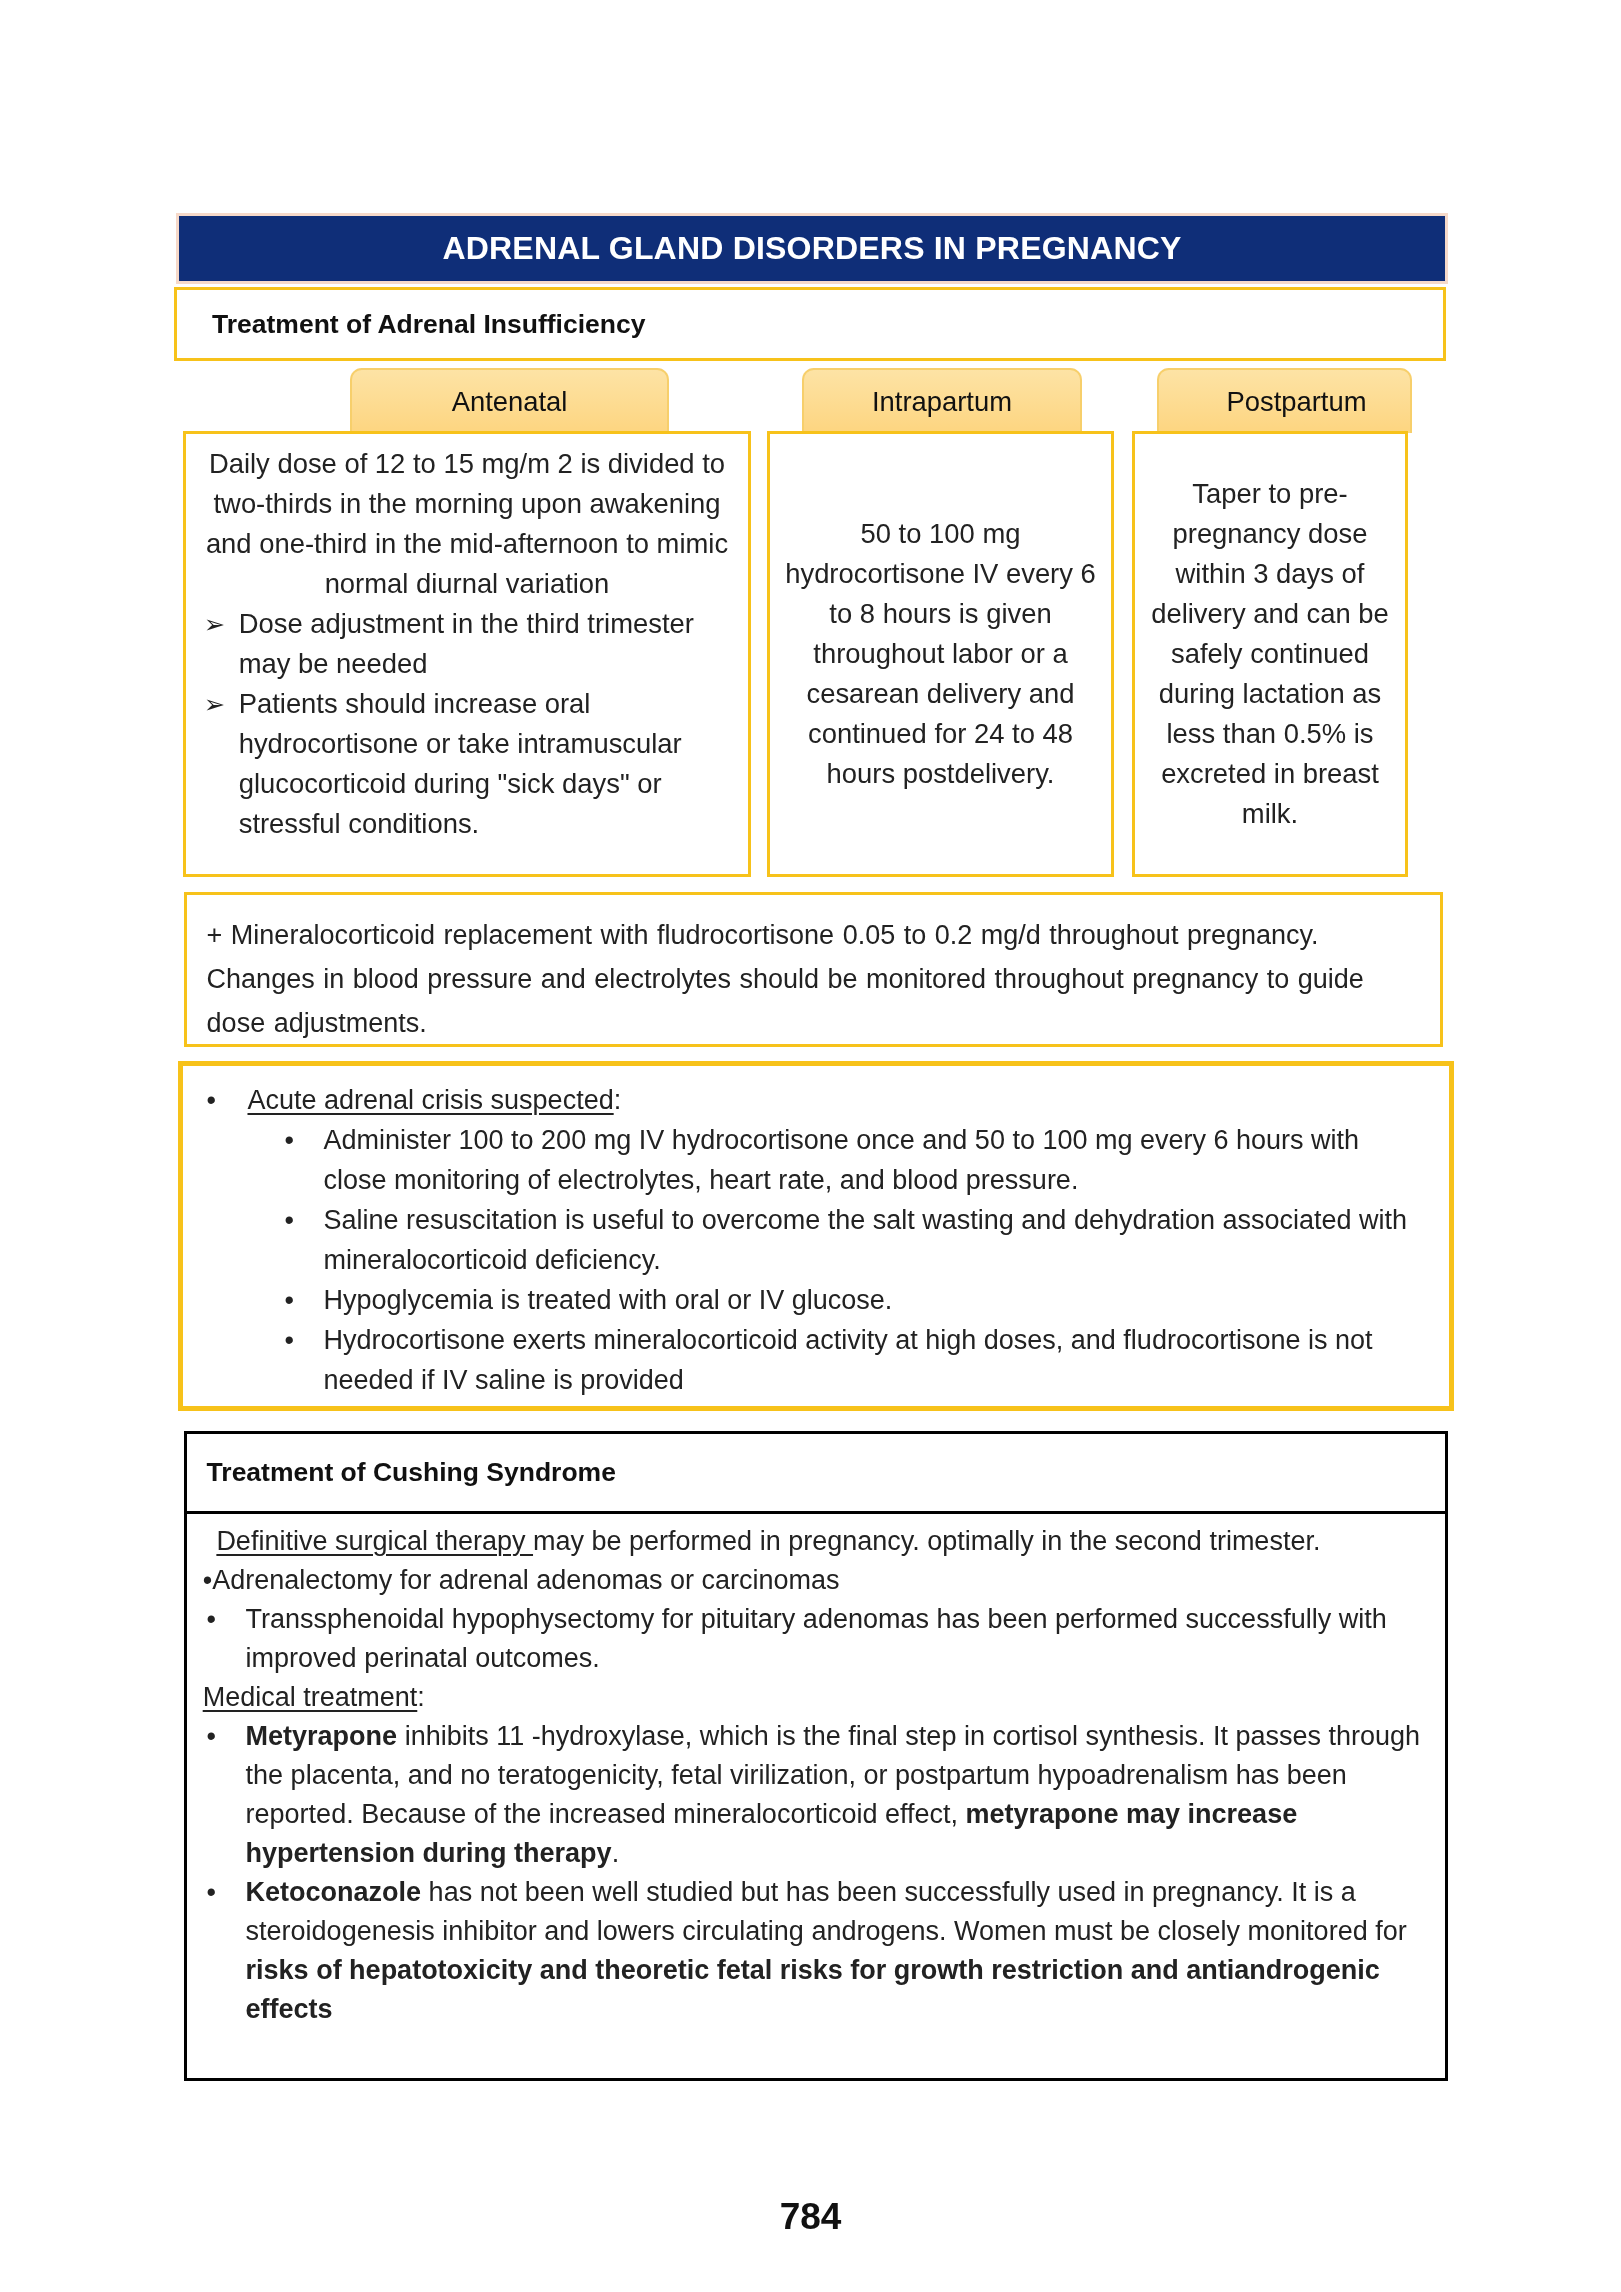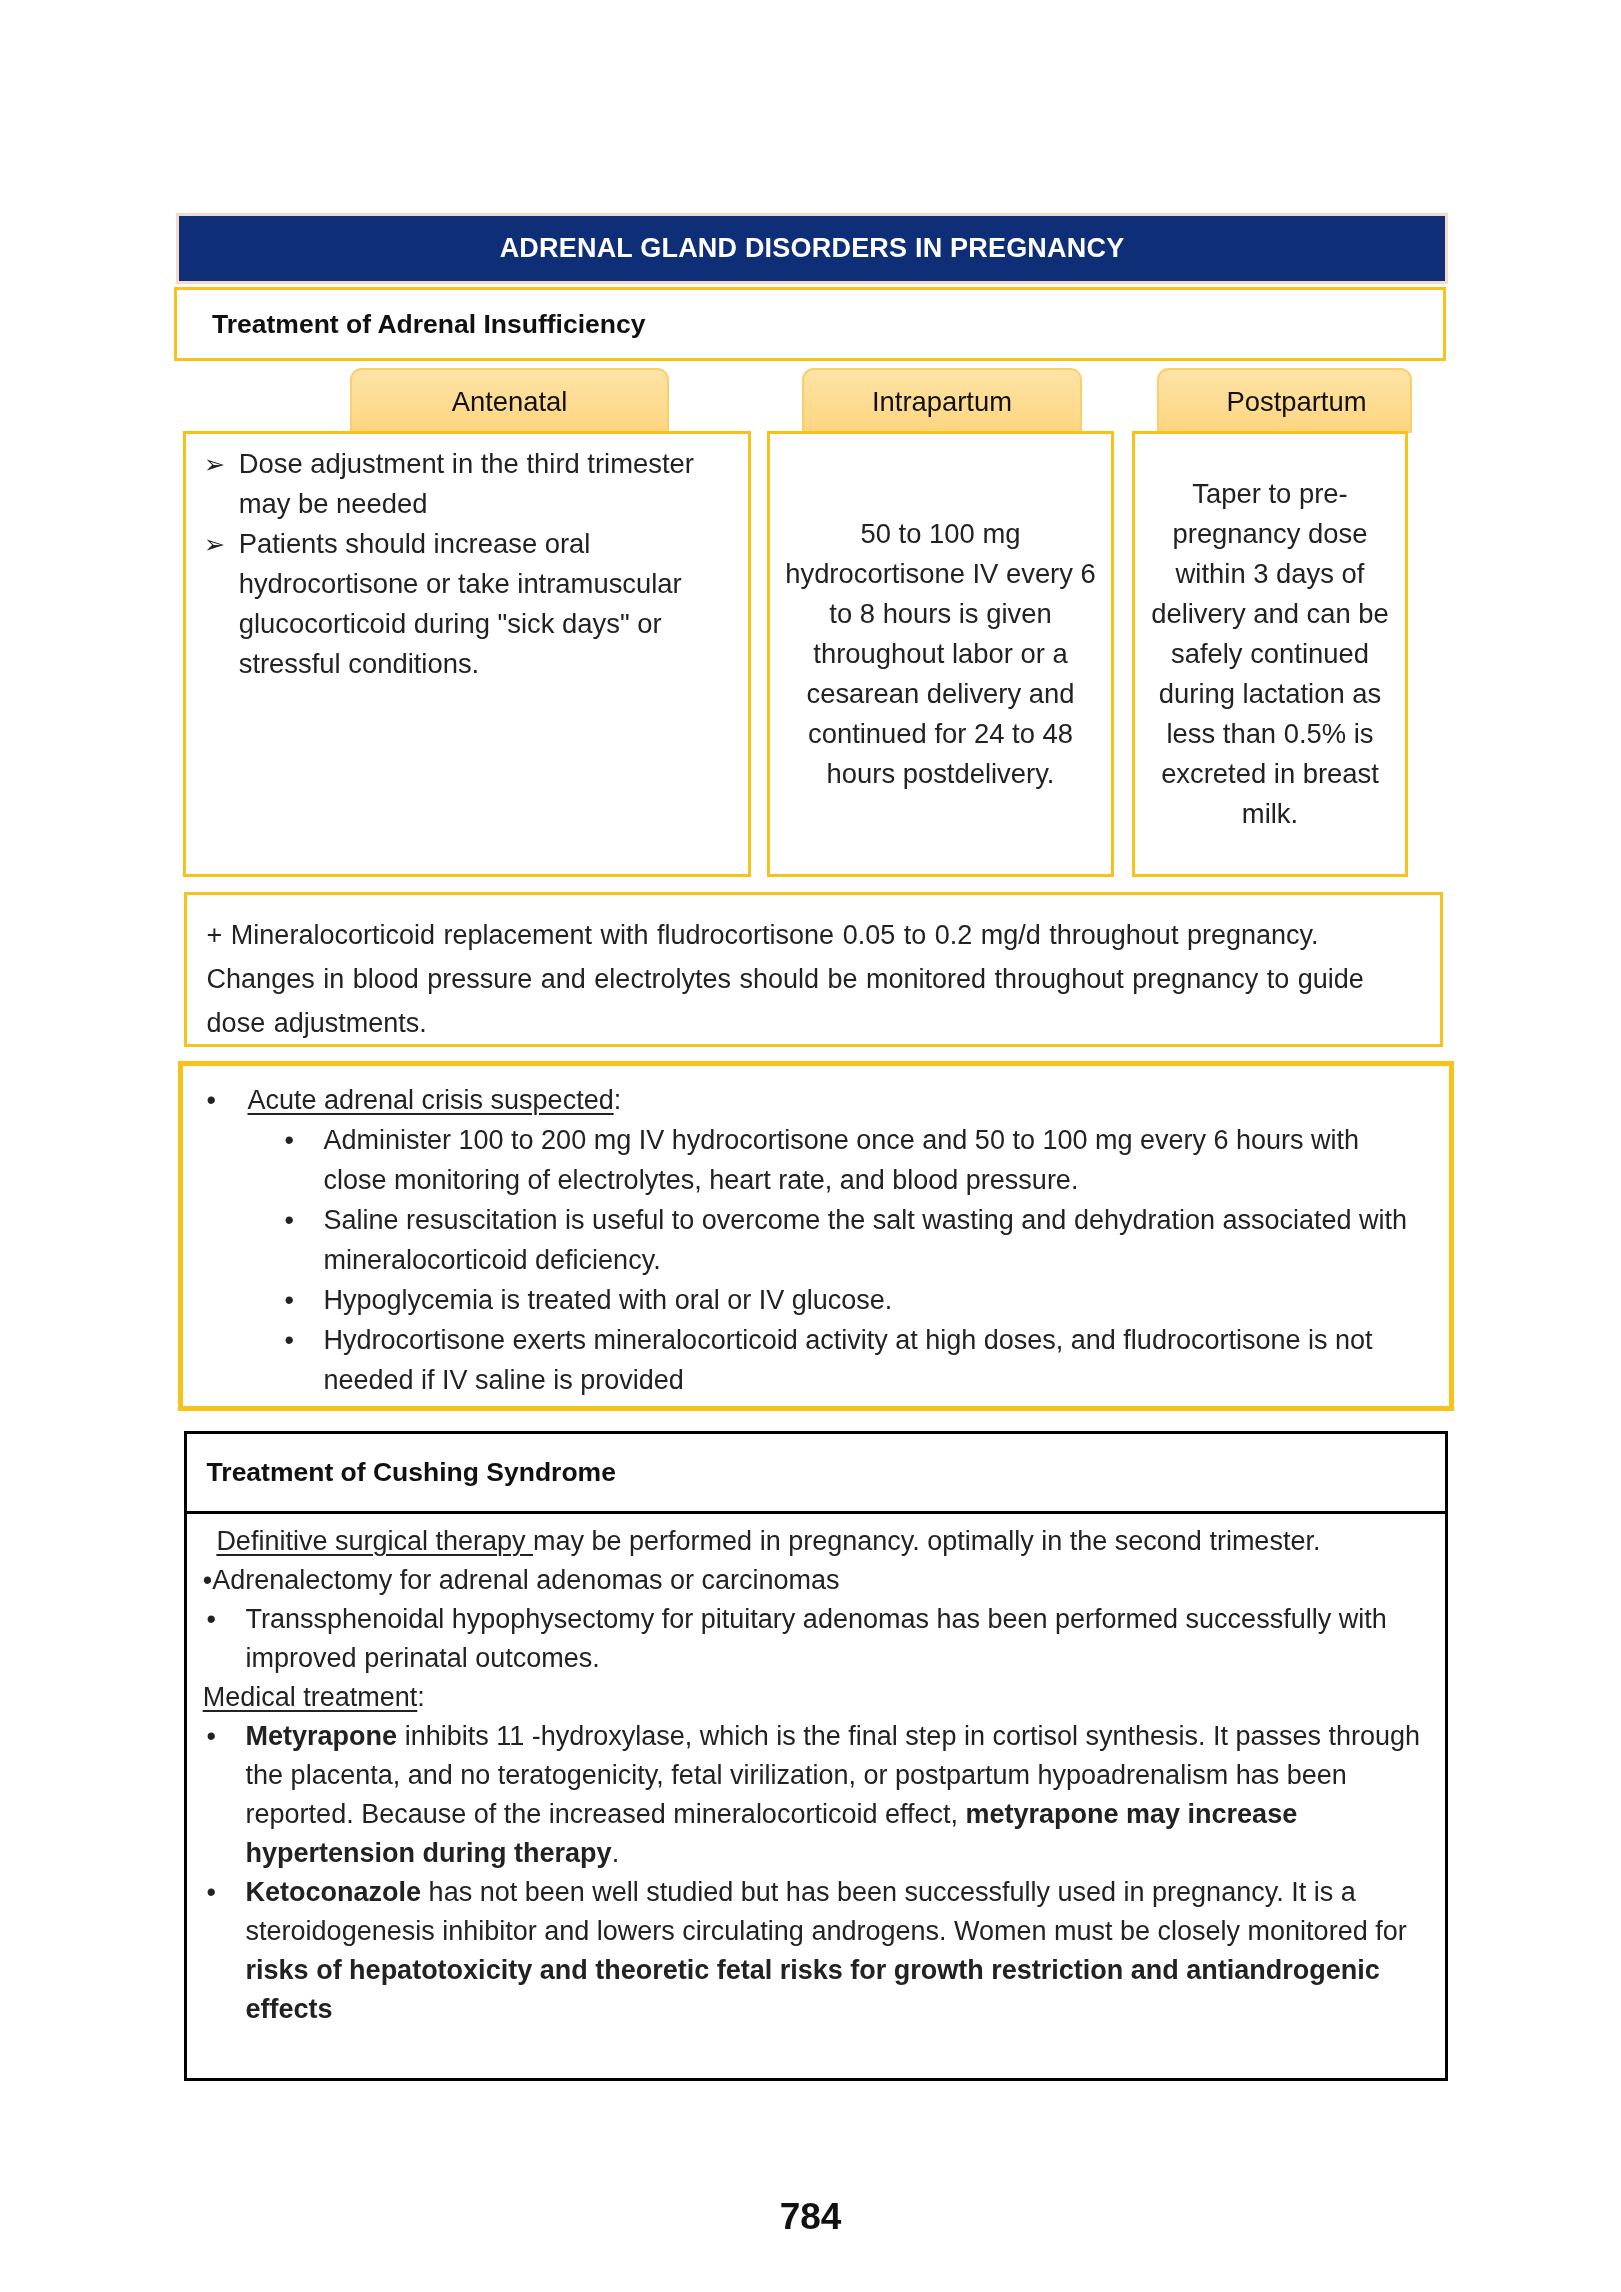--- a/index.html
+++ b/index.html
@@ -4,21 +4,21 @@
 <style>
   html, body { margin: 0; padding: 0; background: #ffffff; }
   body { width: 1621px; height: 2293px; position: relative; overflow: hidden;
          font-family: "Liberation Sans", "DejaVu Sans", sans-serif; color: #1a1a1a; }
   .abs { position: absolute; box-sizing: border-box; }
 
   .banner { left: 176px; top: 213px; width: 1272px; height: 71px;
             background: #f6d9c9; padding: 2.9px; }
   .banner-inner { width: 100%; height: 100%; background: #0f2e78; display: flex;
                   align-items: center; justify-content: center; }
-  .banner-title { color: #ffffff; font-weight: bold; font-size: 27px; letter-spacing: 0.2px; }
+  .banner-title { color: #ffffff; font-weight: bold; font-size: 32px; letter-spacing: 0.2px; }
 
   .section-box { left: 174px; top: 287px; width: 1272px; height: 74px;
                  border: 3.9px solid #f7c21a; background: #fff; display: flex; align-items: center;
                  padding-left: 35px; }
   .section-title { font-weight: bold; font-size: 26.5px; color: #111; }
 
   .tab { height: 65px; border-radius: 11.8px 11.8px 0 0;
          background: linear-gradient(#fde3a5, #fdd580); border: 2px solid #f7cf6b; border-bottom: none;
          display: flex; align-items: center; justify-content: center; font-size: 27.4px; color: #111; }
   .tab-ante { left: 350px; top: 368px; width: 319px; }
@@ -74,20 +74,21 @@
 
 <div class="abs section-box">
   <span class="section-title">Treatment of Adrenal Insufficiency</span>
 </div>
 
 <div class="abs tab tab-ante">Antenatal</div>
 <div class="abs tab tab-intra">Intrapartum</div>
 <div class="abs tab tab-post">Postpartum</div>
 
 <div class="abs phase-box box-ante">
+  <div class="ante-main">Daily dose of 12 to 15 mg/m 2 is divided to two-thirds in the morning upon awakening and one-third in the mid-afternoon to mimic normal diurnal variation</div>
   <div class="arrow-item">
     <span class="arrow-icon">➢</span>
     <span>Dose adjustment in the third trimester may be needed</span>
   </div>
   <div class="arrow-item">
     <span class="arrow-icon">➢</span>
     <span>Patients should increase oral hydrocortisone or take intramuscular glucocorticoid during "sick days" or stressful conditions.</span>
   </div>
 </div>
 

